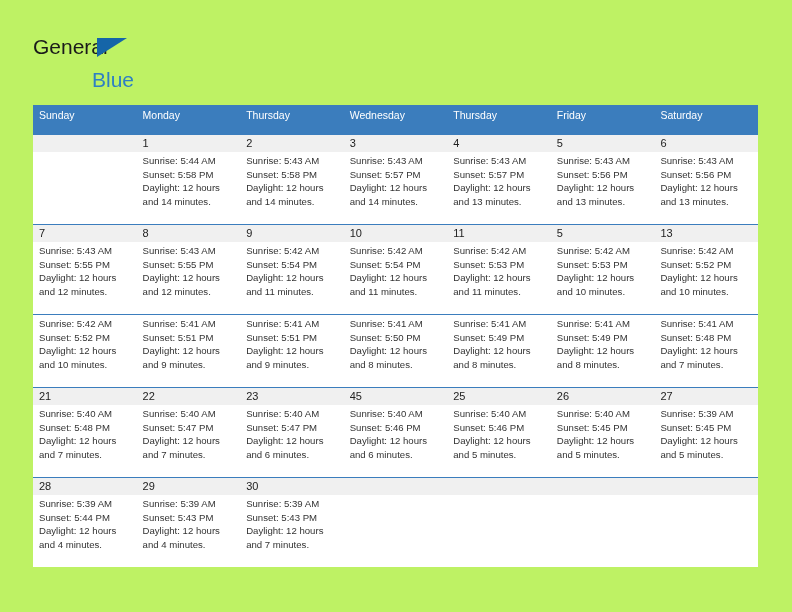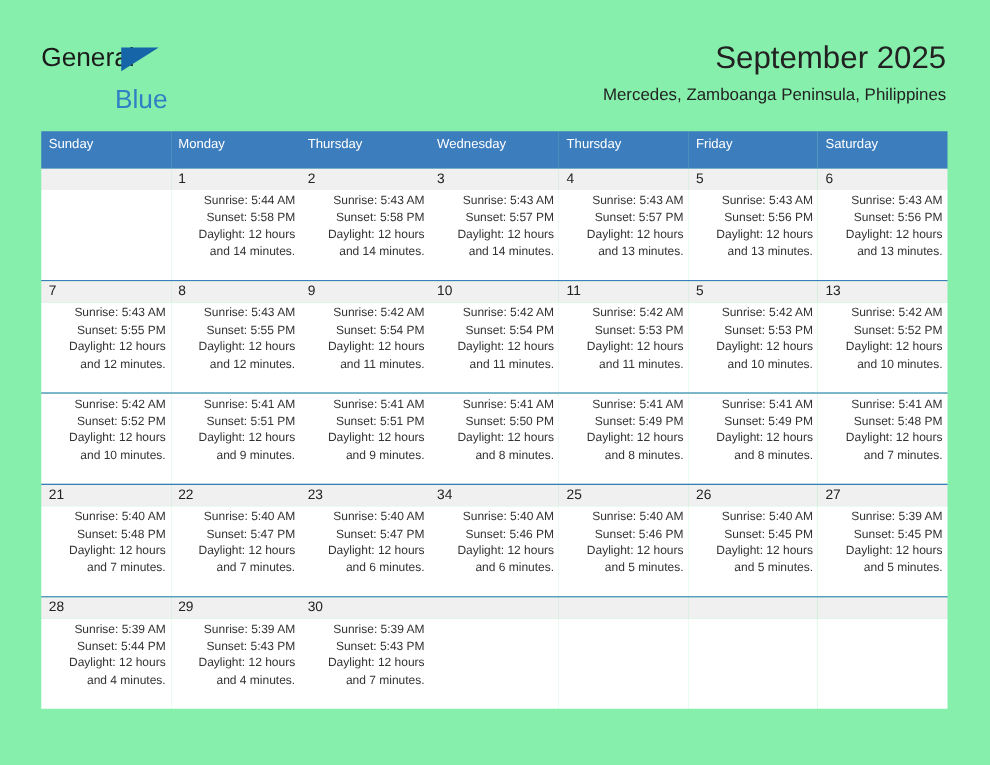--- a/index.html
+++ b/index.html
@@ -10,21 +10,21 @@
     height: 612px;
     background: #ffffff;
     font-family: "Liberation Sans", sans-serif;
     -webkit-font-smoothing: antialiased;
   }
 
   .page {
     position: relative;
     width: 792px;
     height: 612px;
-    background: #86efac;
+    background: #bef264;
     overflow: hidden;
   }
 
   
   .header {
     position: absolute;
     left: 33px;
     top: 30px;
     right: 35px;
     height: 68px;
@@ -128,45 +128,40 @@
   }
 
   .info-row td {
     background: #ffffff;
     height: 72px;
     padding: 2px 4px 6px 6px;
     vertical-align: top;
     font-size: 9.6px;
     color: #333333;
     line-height: 13.7px;
-    text-align: right;
   }
 
   .info-row td .line { display: block; white-space: nowrap; }
 
   .empty-cell { background: #ffffff; }
   .daynum-row td.empty-cell { background: #f0f0f0; }
 </style>
 </head>
 <body>
 
 <div class="page">
 
   <div class="header">
 
     <div class="logo">
       <span class="logo-general">General</span>
       <span class="logo-tri"></span>
       <span class="logo-blue">Blue</span>
     </div>
 
-    <div class="title-block">
-      <div class="cal-title">September 2025</div>
-      <div class="cal-subtitle">Mercedes, Zamboanga Peninsula, Philippines</div>
-    </div>
 
   </div>
 
   <table class="calendar">
     <thead>
       <tr id="weekday-header-row">
           <th>Sunday</th>
           <th>Monday</th>
           <th>Thursday</th>
           <th>Wednesday</th>
@@ -327,21 +322,21 @@
             <span class="line">and 7 minutes.</span>
           </td>
         </tr>
         <tr class="weekrow-sep">
           <td colspan="7"></td>
         </tr>
         <tr class="daynum-row">
           <td>21</td>
           <td>22</td>
           <td>23</td>
-          <td>34</td>
+          <td>45</td>
           <td>25</td>
           <td>26</td>
           <td>27</td>
         </tr>
         <tr class="info-row">
           <td>
             <span class="line">Sunrise: 5:40 AM</span>
             <span class="line">Sunset: 5:48 PM</span>
             <span class="line">Daylight: 12 hours</span>
             <span class="line">and 7 minutes.</span>

